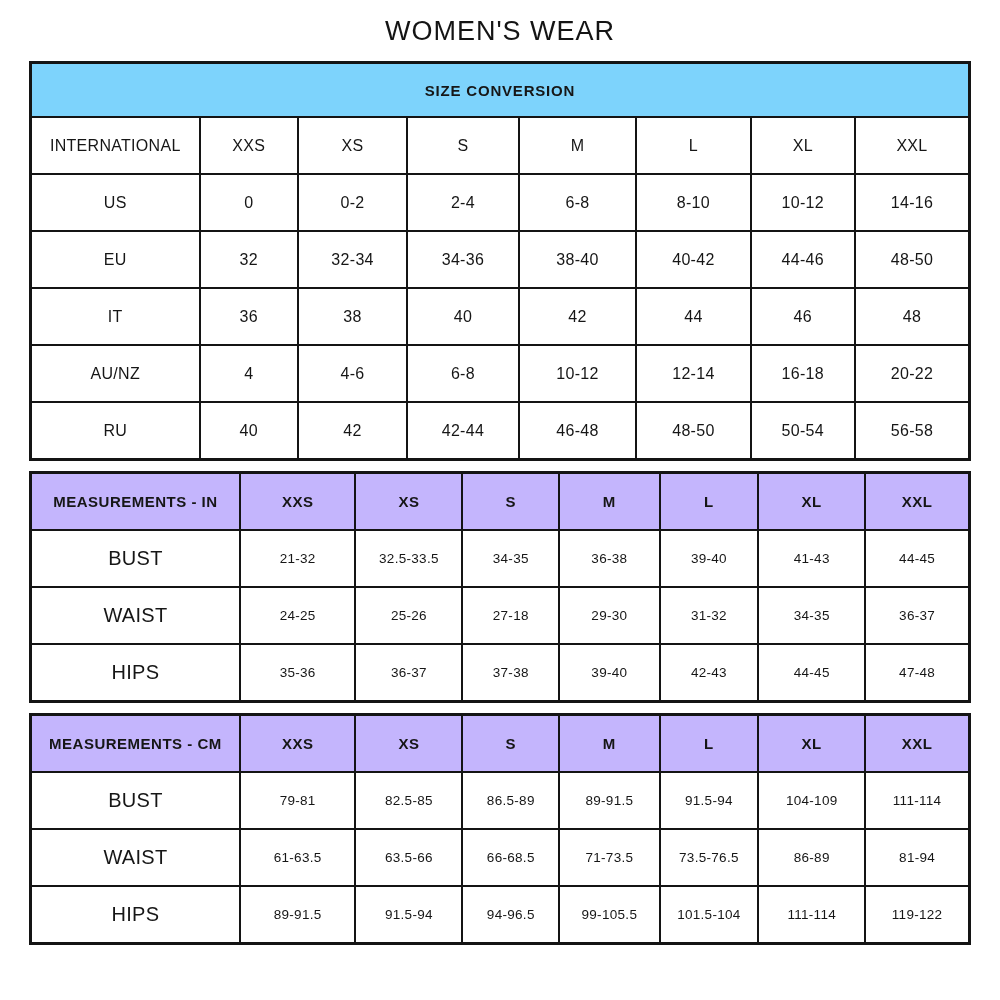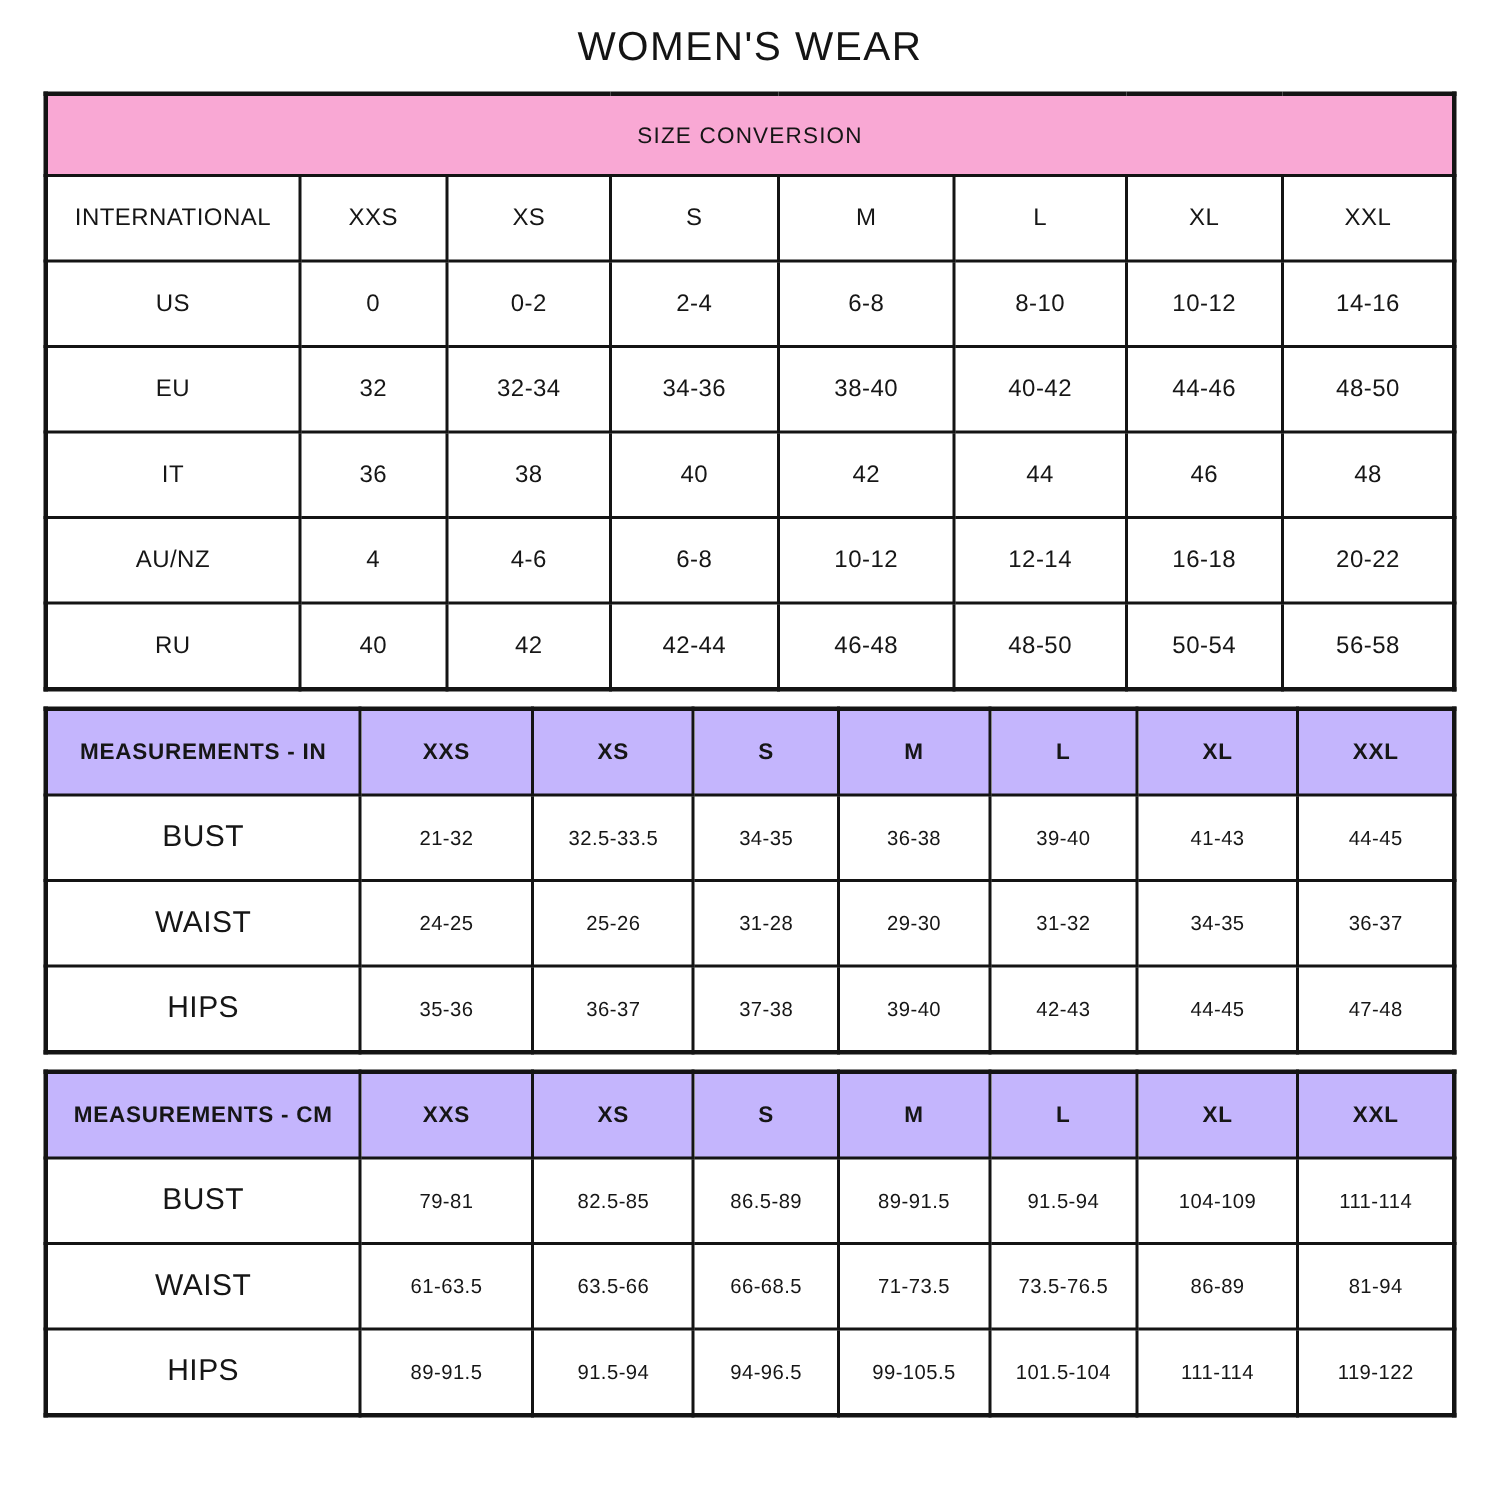--- a/index.html
+++ b/index.html
@@ -33,21 +33,21 @@
   table.szt td {
     border: 2px solid #141414;
     text-align: center;
     vertical-align: middle;
     padding: 0 2px;
     letter-spacing: 0.3px;
     overflow: hidden;
   }
   
   .t1 td        { height: 55px; font-size: 16px; font-weight: 400; }
-  .t1 td.hdr    { height: 52px; background: #f9a8d4; font-weight: 400; font-size: 15px; letter-spacing: 0.8px; }
+  .t1 td.hdr    { height: 52px; background: #7dd3fc; font-weight: 700; font-size: 15px; letter-spacing: 0.8px; }
   .t1 tr.cols td{ font-weight: 400; }
   
   .t2 td        { height: 55px; font-size: 13.5px; font-weight: 400; }
   .t2 tr.hdr td { background: #c4b5fd; font-weight: 700; font-size: 15px; letter-spacing: 0.5px; }
   .t2 td.label  { font-size: 20px; }
 </style>
 </head>
 <body>
 
 <div class="page">
@@ -165,21 +165,21 @@
           <td>34-35</td>
           <td>36-38</td>
           <td>39-40</td>
           <td>41-43</td>
           <td>44-45</td>
         </tr>
         <tr>
           <td class="label">WAIST</td>
           <td>24-25</td>
           <td>25-26</td>
-          <td>31-28</td>
+          <td>27-18</td>
           <td>29-30</td>
           <td>31-32</td>
           <td>34-35</td>
           <td>36-37</td>
         </tr>
         <tr>
           <td class="label">HIPS</td>
           <td>35-36</td>
           <td>36-37</td>
           <td>37-38</td>

